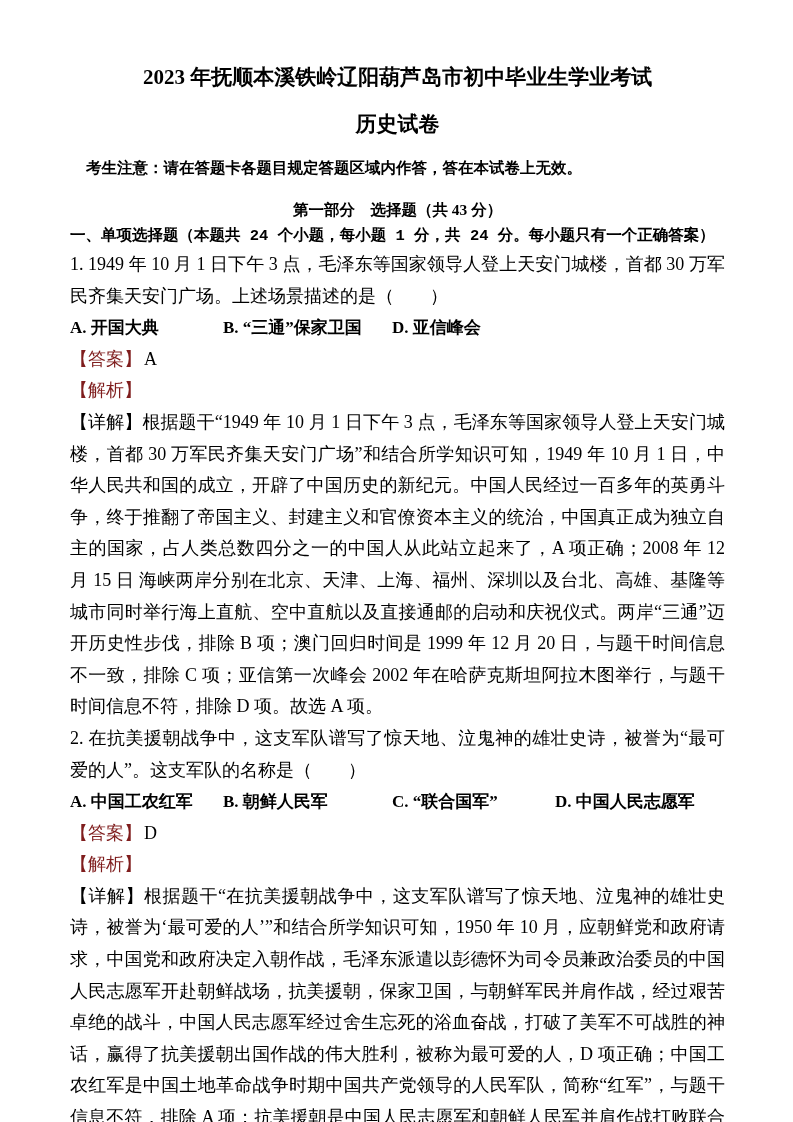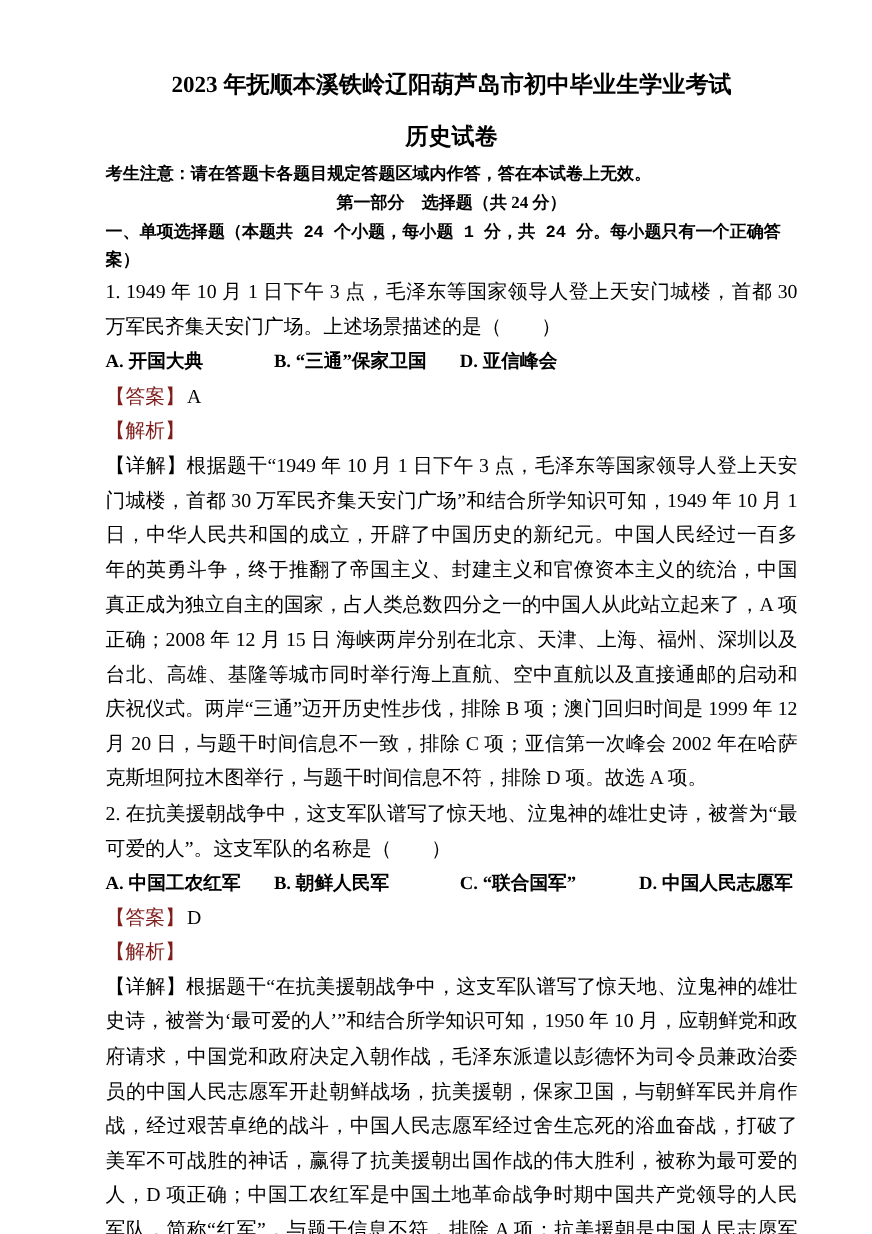--- a/index.html
+++ b/index.html
@@ -3,21 +3,21 @@
 <meta charset="utf-8">
 <style>
   html, body { margin: 0; padding: 0; background: #ffffff; }
   .page {
     position: relative;
     width: 793px;
     height: 1122px;
     margin: 0 auto;
     background: #ffffff;
     box-sizing: border-box;
-    padding: 62px 68px 0 96px;
+    padding: 62px 68px 0 70px;
     font-family: "Liberation Serif", "DejaVu Serif", serif;
     color: #000000;
     overflow: hidden;
   }
   .doc-title {
     font-size: 21px;
     font-weight: bold;
     text-align: center;
     line-height: 30px;
     margin: 0 0 17px 0;
@@ -26,21 +26,21 @@
     font-size: 21px;
     font-weight: bold;
     text-align: center;
     line-height: 30px;
     margin: 0 0 7px 0;
   }
   .notice {
     font-size: 15.5px;
     font-weight: bold;
     line-height: 26px;
-    margin: 0;
+    margin: 16px;
   }
   .section-heading {
     font-size: 15.5px;
     font-weight: bold;
     line-height: 26px;
     text-align: center;
     margin: 0;
   }
   .part-heading {
     font-size: 15.5px;
@@ -71,21 +71,21 @@
 </style>
 </head>
 <body>
 
 <div class="page">
 
   <h1 class="doc-title">2023 年抚顺本溪铁岭辽阳葫芦岛市初中毕业生学业考试</h1>
   <h2 class="doc-subtitle">历史试卷</h2>
 
   <p class="notice">考生注意：请在答题卡各题目规定答题区域内作答，答在本试卷上无效。</p>
-  <p class="section-heading">第一部分　选择题（共 24 分）</p>
+  <p class="section-heading">第一部分　选择题（共 43 分）</p>
   <p class="part-heading">一、单项选择题（本题共 24 个小题，每小题 1 分，共 24 分。每小题只有一个正确答案）</p>
 
   <div class="question">
     <p class="stem">1. 1949 年 10 月 1 日下午 3 点，毛泽东等国家领导人登上天安门城楼，首都 30 万军民齐集天安门广场。上述场景描述的是（　　）</p>
     <div class="options">
       <span class="opt-a">A. 开国大典</span>
       <span class="opt-b">B. “三通”保家卫国</span>
       <span class="opt-d">D. 亚信峰会</span>
     </div>
     <p class="answer-line">

